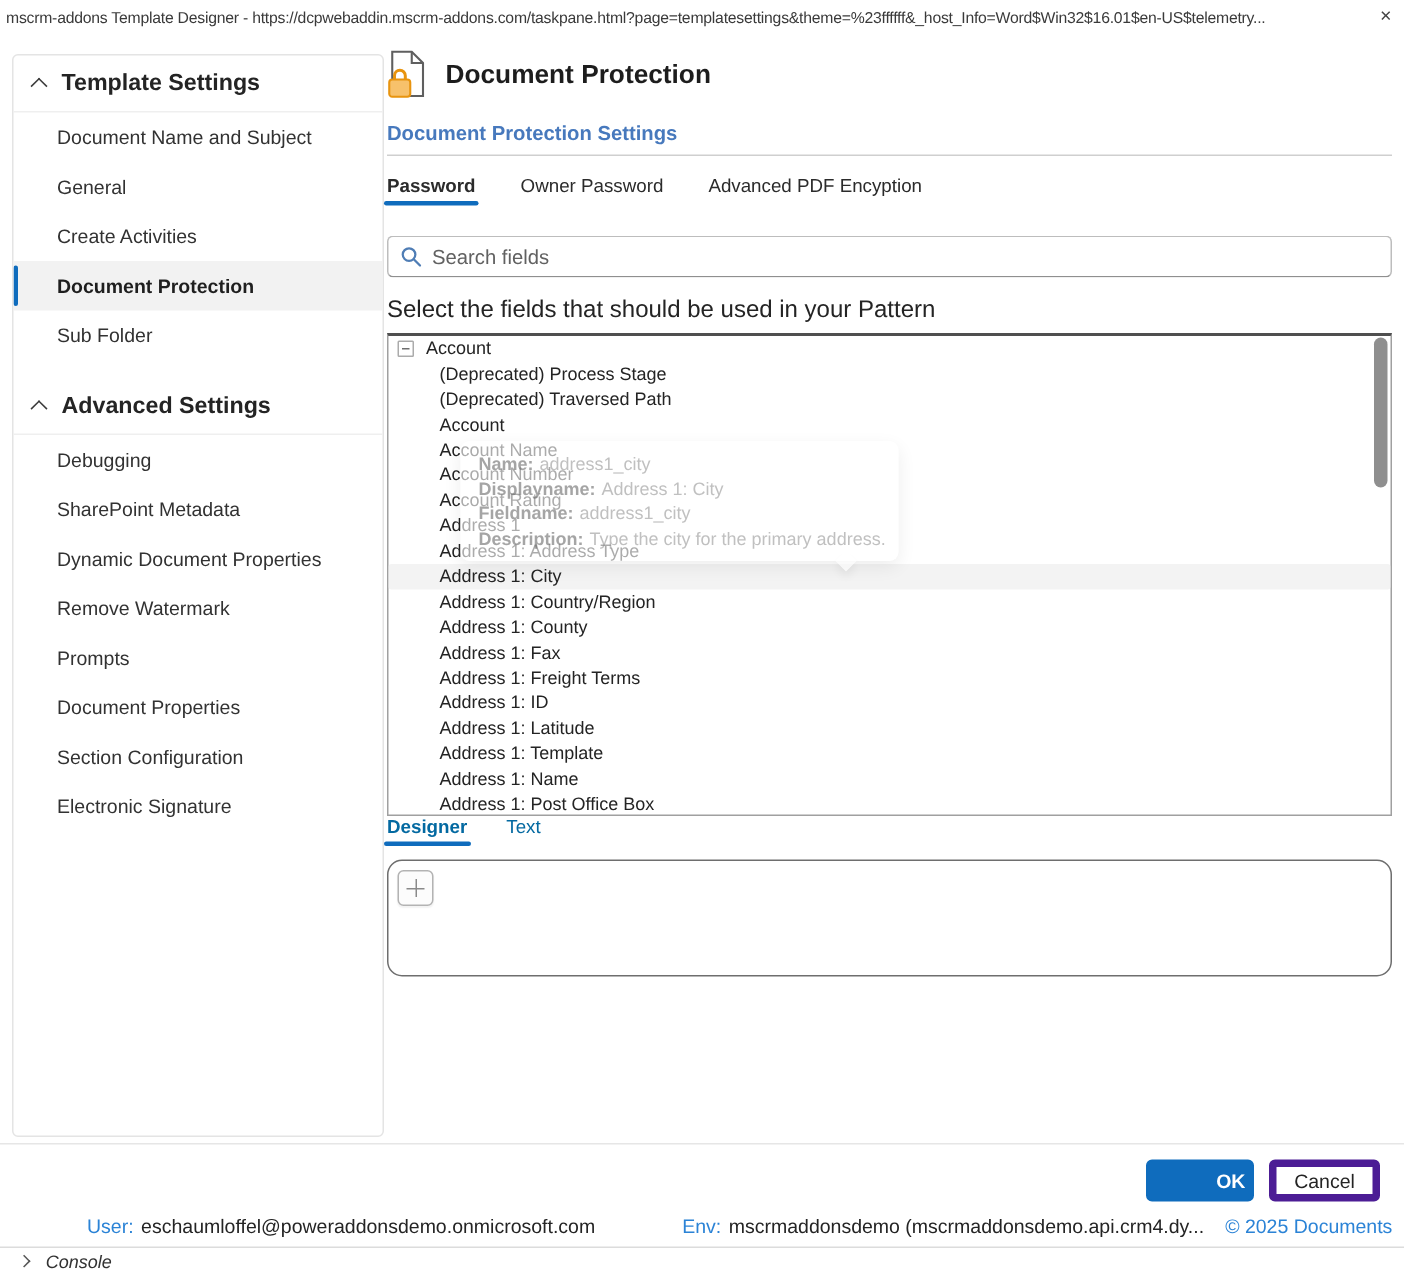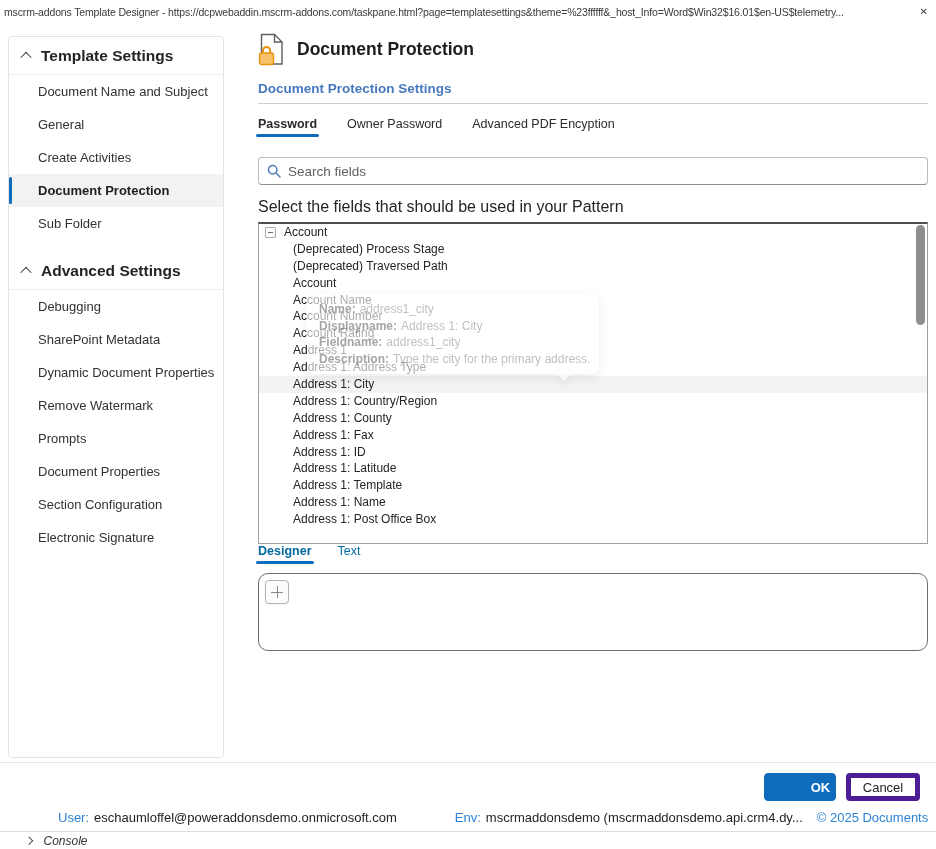--- a/index.html
+++ b/index.html
@@ -15,21 +15,21 @@
     padding:6px 26px 0 4px; font-size:10.5px; letter-spacing:-0.15px;
     color:#3a3a3a; white-space:nowrap; overflow:hidden;
   }
   .close-x {
     position:absolute; top:6px; right:8px; font-size:10px; color:#444;
     cursor:default; line-height:12px;
   }
 
   
   .sidebar {
-    position:absolute; left:8px; top:36px; width:216px; height:722px;
+    position:absolute; left:8px; top:36px; width:248px; height:722px;
     background:#fff; border:1px solid #e4e4e4; border-radius:4px; overflow:hidden;
   }
   .side-header {
     display:flex; align-items:center; gap:11px; height:38px; padding-left:13px;
     font-size:15.5px; font-weight:600; color:#242424;
     border-bottom:1px solid #efefef; cursor:pointer;
   }
   .chev-up {
     width:8px; height:8px; border-left:1.6px solid #3a3a3a; border-top:1.6px solid #3a3a3a;
     transform:rotate(45deg) translate(1px,1px); flex:0 0 auto;
@@ -146,21 +146,21 @@
   }
   .f-label { color:#2b83d6;margin-left:44px; }
   .f-val { color:#242424; }
   .f-link { color:#2b83d6; cursor:pointer; }
   .f-ver { color:#1d1d1d; font-weight:700; }
   .f-pair { display:flex; column-gap:5px; }
 
   .console-bar {
     position:absolute; left:0; right:0; top:831px; height:18px;
     border-top:1px solid #dcdcdc; display:flex; align-items:center; gap:12px;
-    padding-left:26px; font-size:12px; color:#333;
+    padding-left:13px; font-size:12px; color:#333;
   }
   .chev-right {
     width:5.5px; height:5.5px; border-right:1.3px solid #555; border-bottom:1.3px solid #555;
     transform:rotate(-45deg); flex:0 0 auto; cursor:pointer;
   }
   .console-label { font-style:italic; }
 </style>
 </head>
 <body>
 
@@ -235,20 +235,21 @@
     <div class="frow">Account</div>
     <div class="frow">Account Name</div>
     <div class="frow">Account Number</div>
     <div class="frow">Account Rating</div>
     <div class="frow">Address 1</div>
     <div class="frow">Address 1: Address Type</div>
     <div class="frow selected">Address 1: City</div>
     <div class="frow">Address 1: Country/Region</div>
     <div class="frow">Address 1: County</div>
     <div class="frow">Address 1: Fax</div>
+    <div class="frow">Address 1: Freight Terms</div>
     <div class="frow">Address 1: ID</div>
     <div class="frow">Address 1: Latitude</div>
     <div class="frow">Address 1: Template</div>
     <div class="frow">Address 1: Name</div>
     <div class="frow">Address 1: Post Office Box</div>
 
     <div class="vthumb"></div>
 
     <div class="tooltip">
       <div class="tline">

